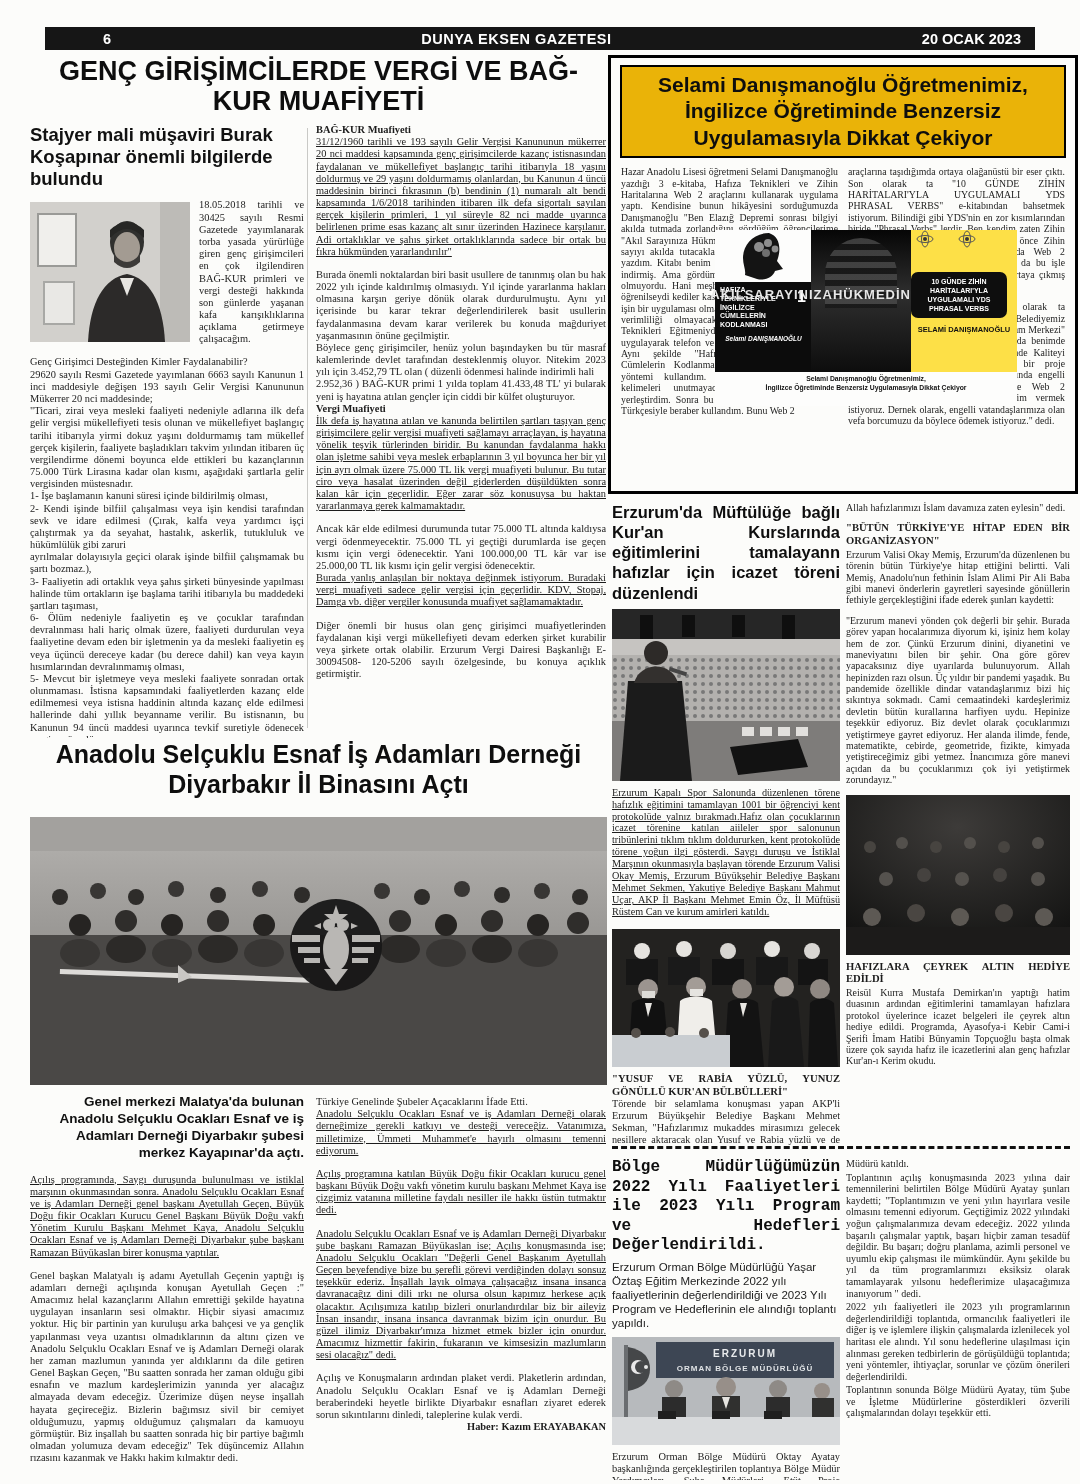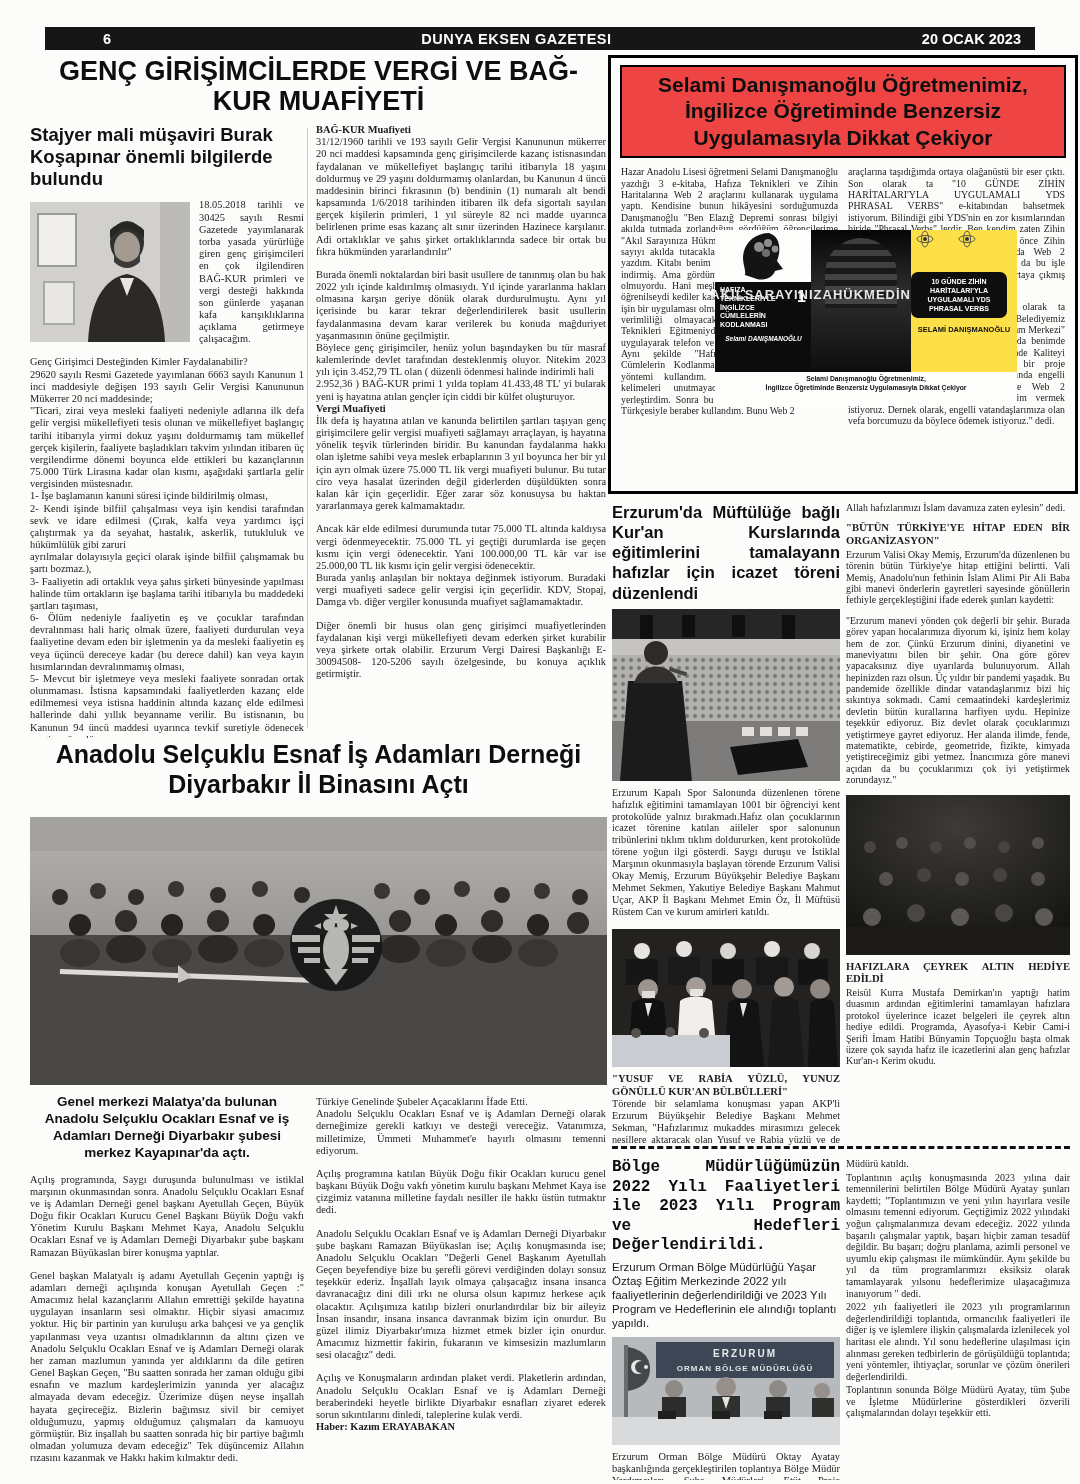--- a/index.html
+++ b/index.html
@@ -13,31 +13,31 @@
   .mh-page{margin-left:58px;}
   .mh-title{flex:1;text-align:center;letter-spacing:.5px;}
   .mh-date{margin-right:14px;}
   
   .hl-sans{font-family:"Liberation Sans",sans-serif;font-weight:bold;color:#0e0e0e;}
   .vergi-hl{left:30px;top:56px;width:577px;text-align:center;font-size:27px;line-height:1.12;}
   .ana-hl{left:30px;top:740px;width:577px;text-align:center;font-size:25px;line-height:1.18;}
   
   .bt{font-size:10.4px;line-height:1.17;text-align:justify;}
   .bt p{margin:0;}
-  .bt p.mb{margin-bottom:11px;}
+  .bt p.mb{margin-bottom:11px;text-decoration:underline;}
   .bold-serif{font-weight:bold;}
   .col-rule{left:307px;top:128px;width:1px;height:600px;background:#c9c9c6;}
   .col-a{left:30px;top:124px;width:274px;height:614px;overflow:hidden;}
   .col-b{left:316px;top:124px;width:290px;height:614px;overflow:hidden;}
   .sub-a{font-family:"Liberation Sans",sans-serif;font-weight:bold;font-size:18.5px;
          line-height:1.18;text-align:left;margin:0 0 10px 0;color:#111;}
   .portrait{float:left;width:160px;height:140px;margin:3px 9px 4px 0;}
   
   .selami-box{left:608px;top:55px;width:464px;height:433px;border:3px solid #000;overflow:hidden;}
-  .selami-hl{margin:7px 9px 6px 9px;border:2px solid #000;background:#ef4444;text-align:center;
+  .selami-hl{margin:7px 9px 6px 9px;border:2px solid #000;background:#eab308;text-align:center;
              font-size:21px;line-height:1.26;padding:5px 6px;}
   .selami-cols{display:flex;gap:10px;padding:2px 10px;}
   .selami-cols .sc{width:50%;font-size:9.8px;line-height:1.16;text-align:justify;}
   .selami-cols p{margin:0 0 10px 0;}
   .selami-fig{position:absolute;left:104px;top:172px;width:302px;height:176px;background:#fdfdfc;}
   .fig-row{display:flex;height:142px;}
   .bk1{width:96px;display:flex;flex-direction:column;}
   .bk1-top{height:52px;display:flex;align-items:center;justify-content:center;}
   .bk1-box{flex:1;background:#0c0c0c;color:#fff;padding:4px 4px 2px 5px;
            font-family:"Liberation Sans",sans-serif;}
@@ -65,22 +65,22 @@
   .r2-col{left:846px;top:502px;width:224px;height:644px;overflow:hidden;font-size:9.9px;line-height:1.15;}
   .r2-col p{margin:0 0 9px 0;}
   .dashed-rule{left:612px;top:1146px;width:458px;height:0;border-top:3px dashed #111;}
   .photo{display:block;width:100%;margin:0 0 6px 0;}
   .serif-sub{font-weight:bold;font-size:10.6px;line-height:1.2;margin:0 0 2px 0;}
   
   .ana-photo{left:30px;top:817px;width:577px;height:268px;}
   .ana-c1{left:30px;top:1094px;width:274px;height:388px;overflow:hidden;}
   .ana-c2{left:316px;top:1096px;width:290px;height:388px;overflow:hidden;}
   .ana-lead{font-family:"Liberation Sans",sans-serif;font-weight:bold;font-size:13.5px;
-            line-height:1.25;text-align:center;margin:0 0 12px 0;color:#111;}
-  .byline{font-weight:bold;text-align:left;margin-top:4px;}
+            line-height:1.25;text-align:right;margin:0 0 12px 0;color:#111;}
+  .byline{font-weight:bold;text-align:right;margin-top:4px;}
   
   .bolge-c1{left:612px;top:1158px;width:228px;height:322px;overflow:hidden;}
   .bolge-hl{font-size:16px;line-height:1.22;margin:0 0 4px 0;font-family:Liberation Mono, monospace;}
   .bolge-intro{font-family:"Liberation Sans",sans-serif;font-size:11.5px;line-height:1.22;
                text-align:left;margin:0 0 7px 0;color:#222;}
   .bolge-c2{left:846px;top:1158px;width:224px;height:322px;overflow:hidden;font-size:10px;line-height:1.16;}
   .bolge-c2 p{margin:0 0 2px 0;}
   svg{display:block;}
 </style>
 </head>

